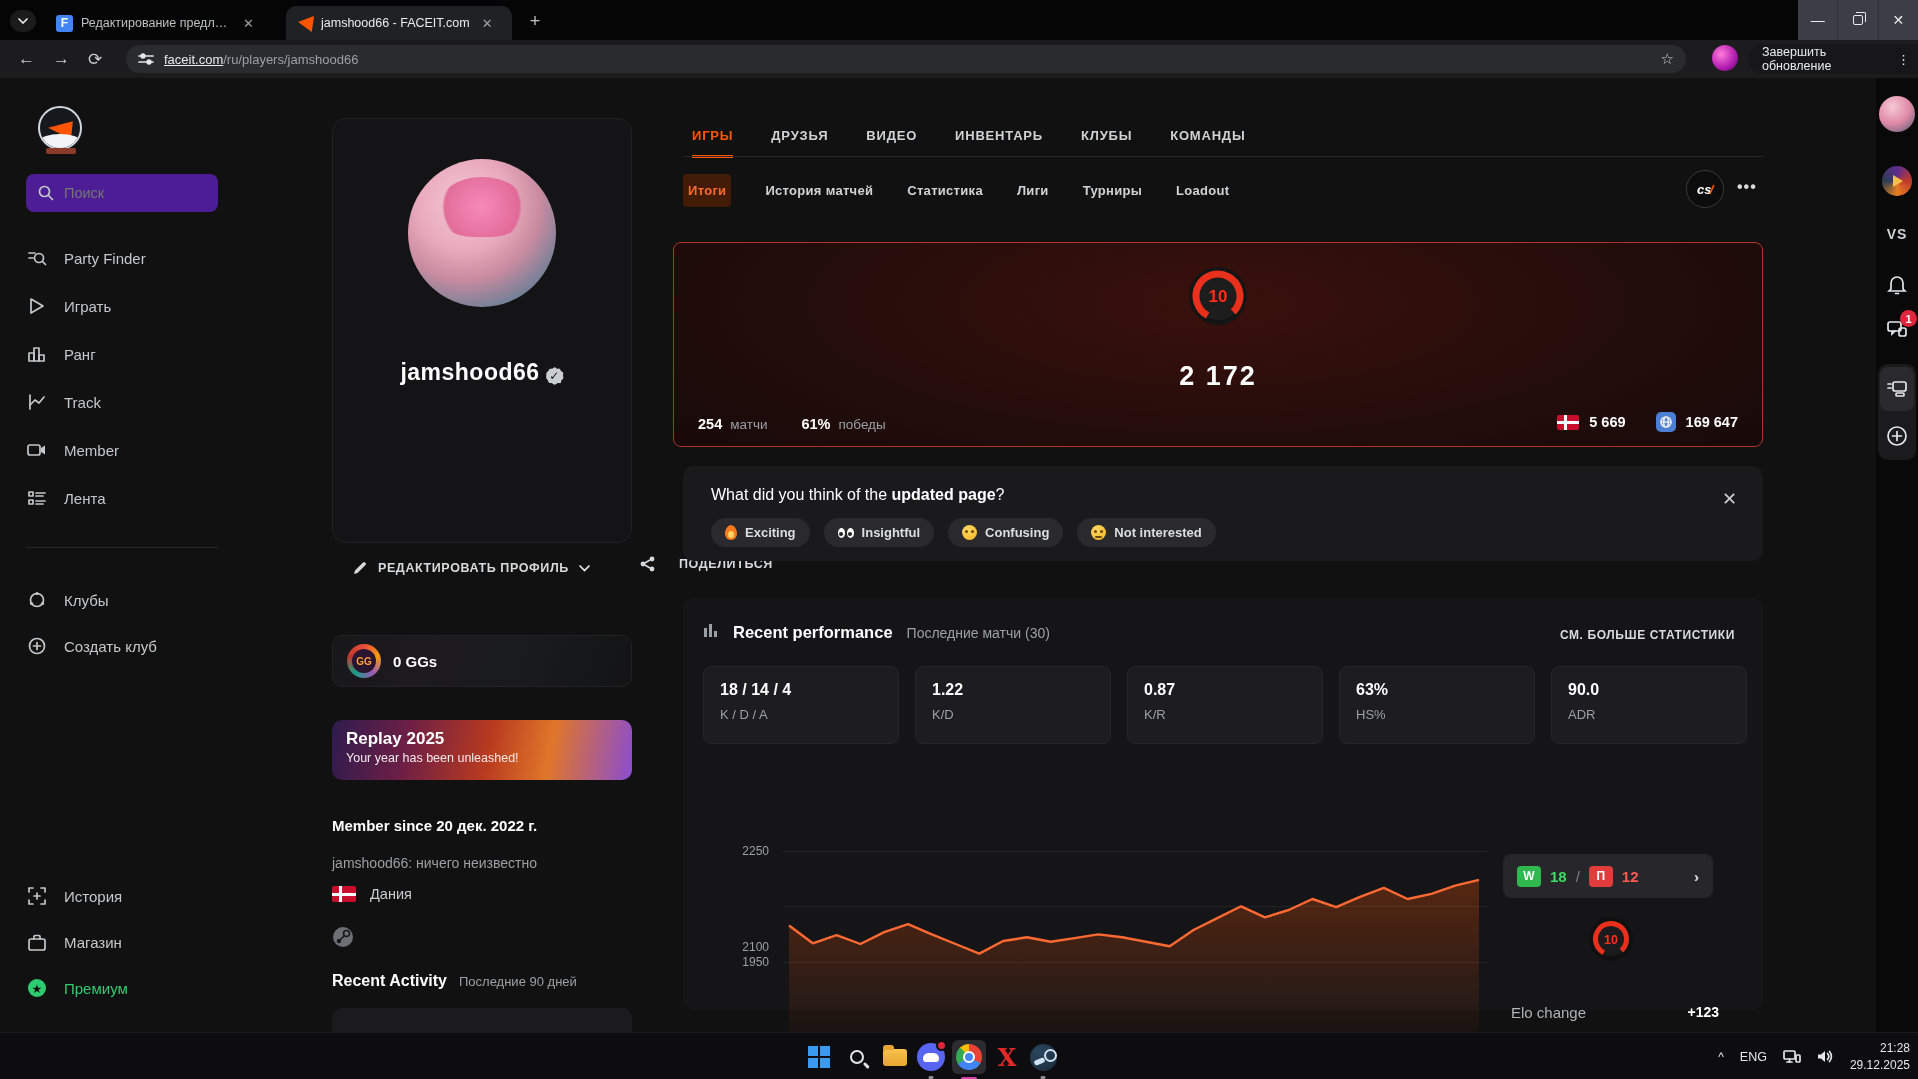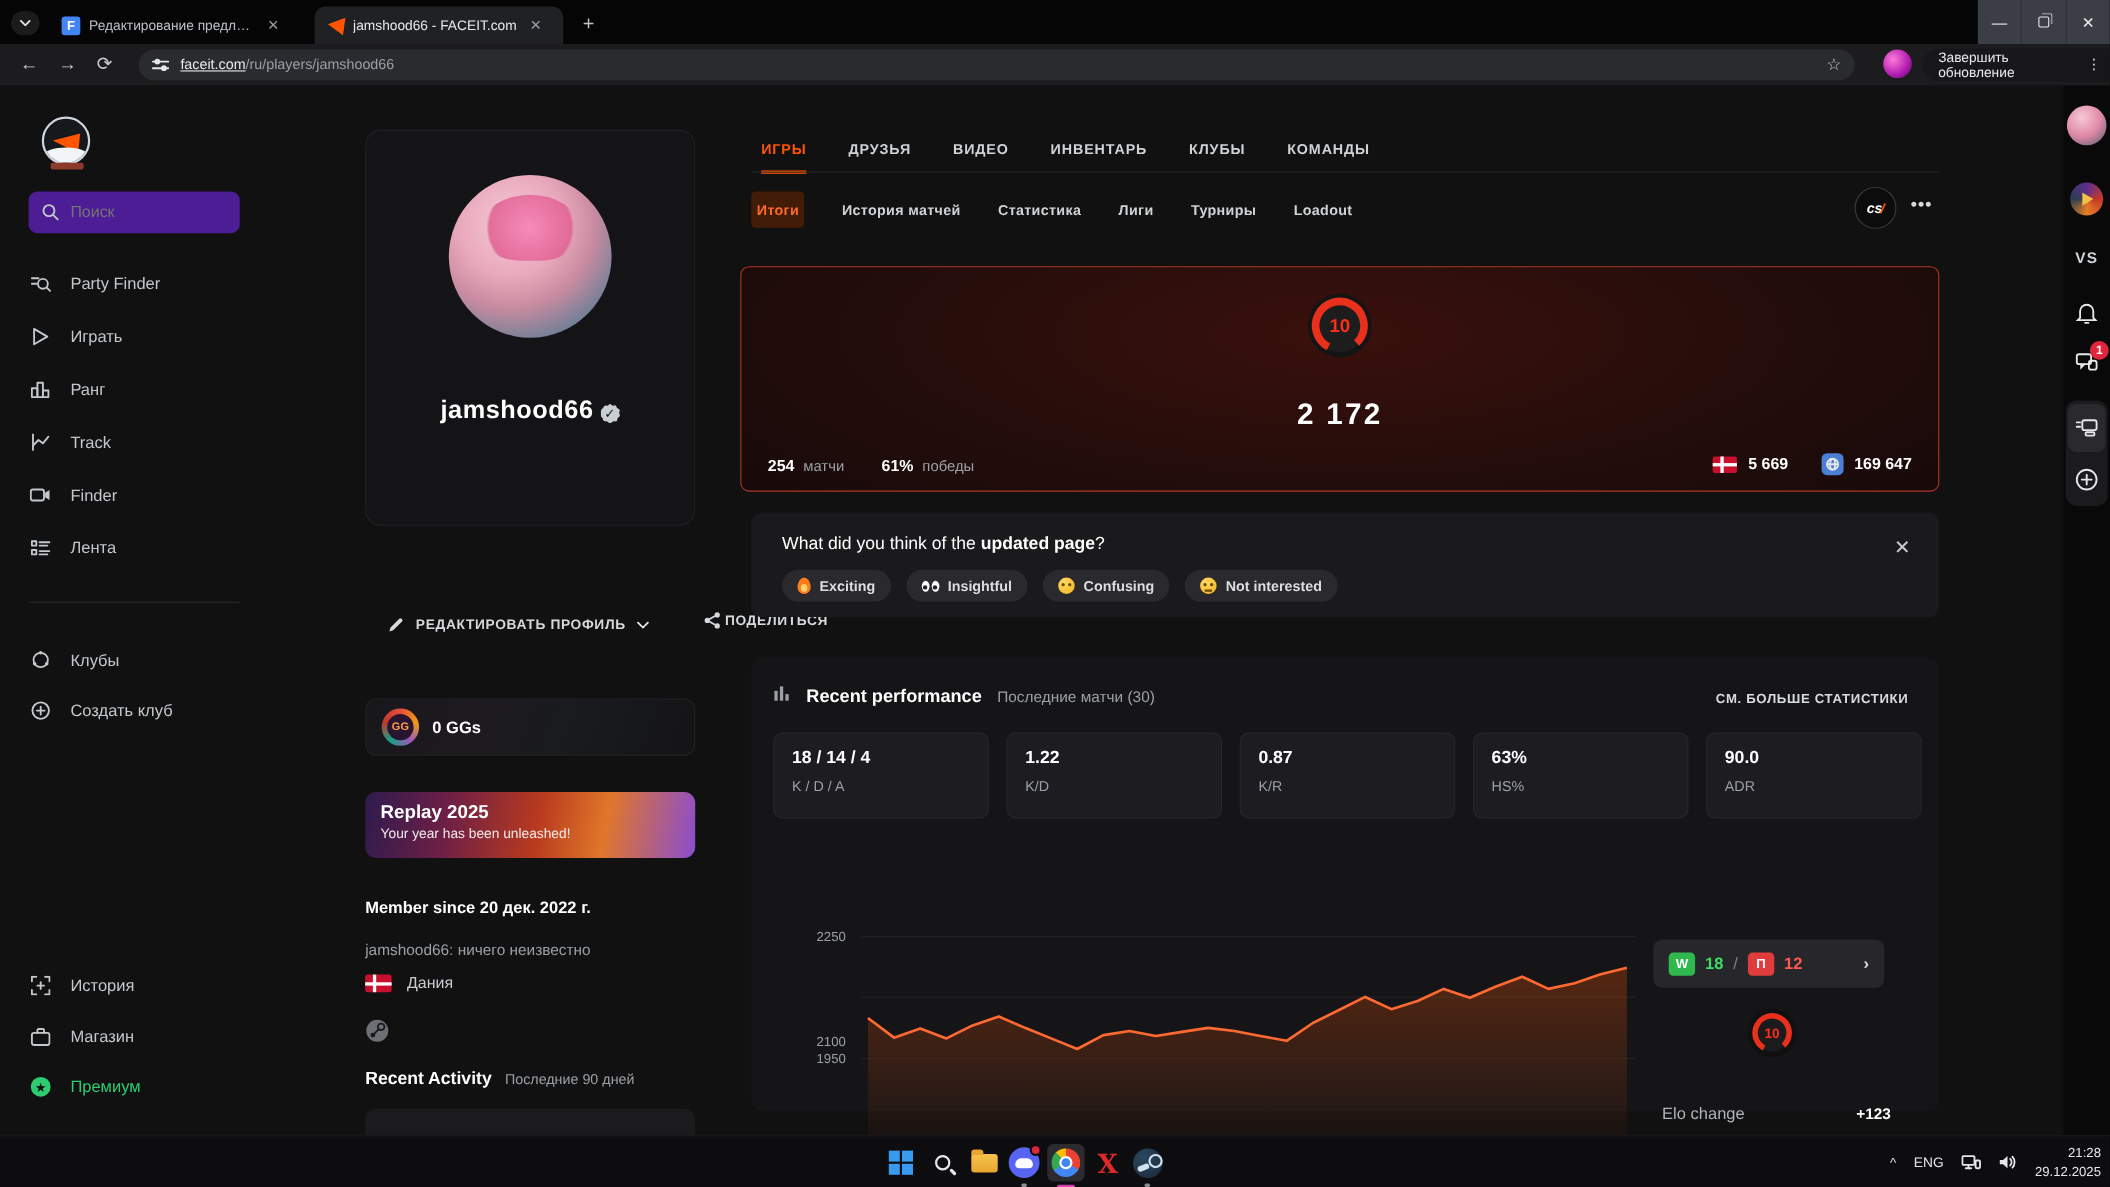--- a/index.html
+++ b/index.html
@@ -53,35 +53,35 @@
   #logo .base { position:absolute; left:8px; top:42px; width:30px; height:6px; background:#8c3a2a; border-radius:2px; }
   #search-box { position:absolute; left:26px; top:96px; width:192px; height:38px; background:#4c1d95;
     border-radius:8px; display:flex; align-items:center; gap:10px; padding:0 12px; }
   #search-box input { background:transparent; border:none; outline:none; color:#b9bec2; font-size:14.5px; width:130px;
     font-family:inherit; }
   .snav { position:absolute; left:26px; display:flex; align-items:center; gap:16px; color:#c3c8cc;
     font-size:15px; height:24px; }
   .snav .ic { width:22px; height:22px; display:flex; align-items:center; justify-content:center; }
   .snav.green { color:#2ecc71; }
   #side-divider { position:absolute; left:26px; top:469px; width:192px; height:1px; background:#28282c; }
-  #profile-card { position:absolute; left:332px; top:40px; width:300px; height:360px; background:#141416;
+  #profile-card { position:absolute; left:332px; top:40px; width:300px; height:425px; background:#141416;
     border:1px solid #222226; border-radius:14px; }
   #profile-avatar { position:absolute; left:75px; top:40px; width:148px; height:148px; border-radius:50%;
     background:radial-gradient(circle at 38% 30%, #f5c9d4 0%, #e8a8bb 35%, #c98ba0 55%, #6b7f96 80%, #3c4350 100%);
     overflow:hidden; }
   #profile-avatar:after { content:""; position:absolute; left:30px; top:18px; width:88px; height:60px;
     background:radial-gradient(circle, #f781b4, #e05f92 70%, transparent 75%); border-radius:50% 50% 40% 40%; opacity:.85; }
   #profile-name { position:absolute; left:0; top:240px; width:100%; text-align:center; color:#fff;
     font-size:23px; font-weight:bold; letter-spacing:.5px; }
   .verified { display:inline-block; width:18px; height:18px; background:#c9ced2; border-radius:50%;
     color:#17171a; font-size:12px; font-weight:bold; text-align:center; line-height:18px; margin-left:6px;
     clip-path:polygon(50% 0,63% 10%,79% 8%,85% 22%,100% 30%,96% 46%,100% 62%,88% 73%,84% 90%,67% 89%,50% 100%,33% 89%,16% 90%,12% 73%,0 62%,4% 46%,0 30%,15% 22%,21% 8%,37% 10%); }
   #edit-row { position:absolute; left:352px; top:472px; width:260px; height:36px; display:flex;
     align-items:center; gap:10px; color:#d7dadd; font-size:12.5px; font-weight:bold; letter-spacing:.6px; }
-  #share-row { position:absolute; left:640px; top:478px; display:flex; align-items:center; gap:4px;
+  #share-row { position:absolute; left:640px; top:478px; display:flex; align-items:center; gap:24px;
     color:#d7dadd; font-size:12.5px; font-weight:bold; letter-spacing:.6px; }
   #gg-card { position:absolute; left:332px; top:557px; width:300px; height:52px; border-radius:10px;
     background:linear-gradient(110deg,#17171a 0%,#1e1a20 30%,#191b1e 60%,#141417 100%); border:1px solid #222;
     display:flex; align-items:center; gap:12px; padding:0 14px; color:#fff; font-weight:bold; font-size:15px; }
   .gg-badge { width:34px; height:34px; border-radius:50%;
     background:conic-gradient(#e74c3c,#f39c12,#9b59b6,#16a085,#c0392b,#e74c3c);
     display:flex; align-items:center; justify-content:center; }
   .gg-badge span { background:#2a1530; border-radius:50%; width:24px; height:24px; color:#ff9f43;
     font-size:10px; font-weight:bold; display:flex; align-items:center; justify-content:center; }
   #replay-card { position:absolute; left:332px; top:642px; width:300px; height:60px; border-radius:10px;
@@ -351,21 +351,21 @@
     </span>
       <span>Track</span>
   </div>
   <div class="snav" style="top:360px;">
     <span class="ic">
       <svg width="20" height="16" class="ic-stroke">
           <rect x="1" y="3" width="12" height="10" rx="2"></rect>
           <polygon points="14,6 18,3.5 18,12.5 14,10" fill="#c3c8cc" stroke="none"></polygon>
         </svg>
     </span>
-      <span>Finder</span>
+      <span>Member</span>
   </div>
   <div class="snav" style="top:408px;">
     <span class="ic">
       <svg width="18" height="16" class="ic-stroke">
           <rect x="1" y="2" width="4" height="4"></rect>
           <line x1="8" y1="3" x2="17" y2="3"></line>
           <line x1="8" y1="6" x2="15" y2="6"></line>
           <rect x="1" y="10" width="4" height="4"></rect>
           <line x1="8" y1="11" x2="17" y2="11"></line>
           <line x1="8" y1="14" x2="15" y2="14"></line>

